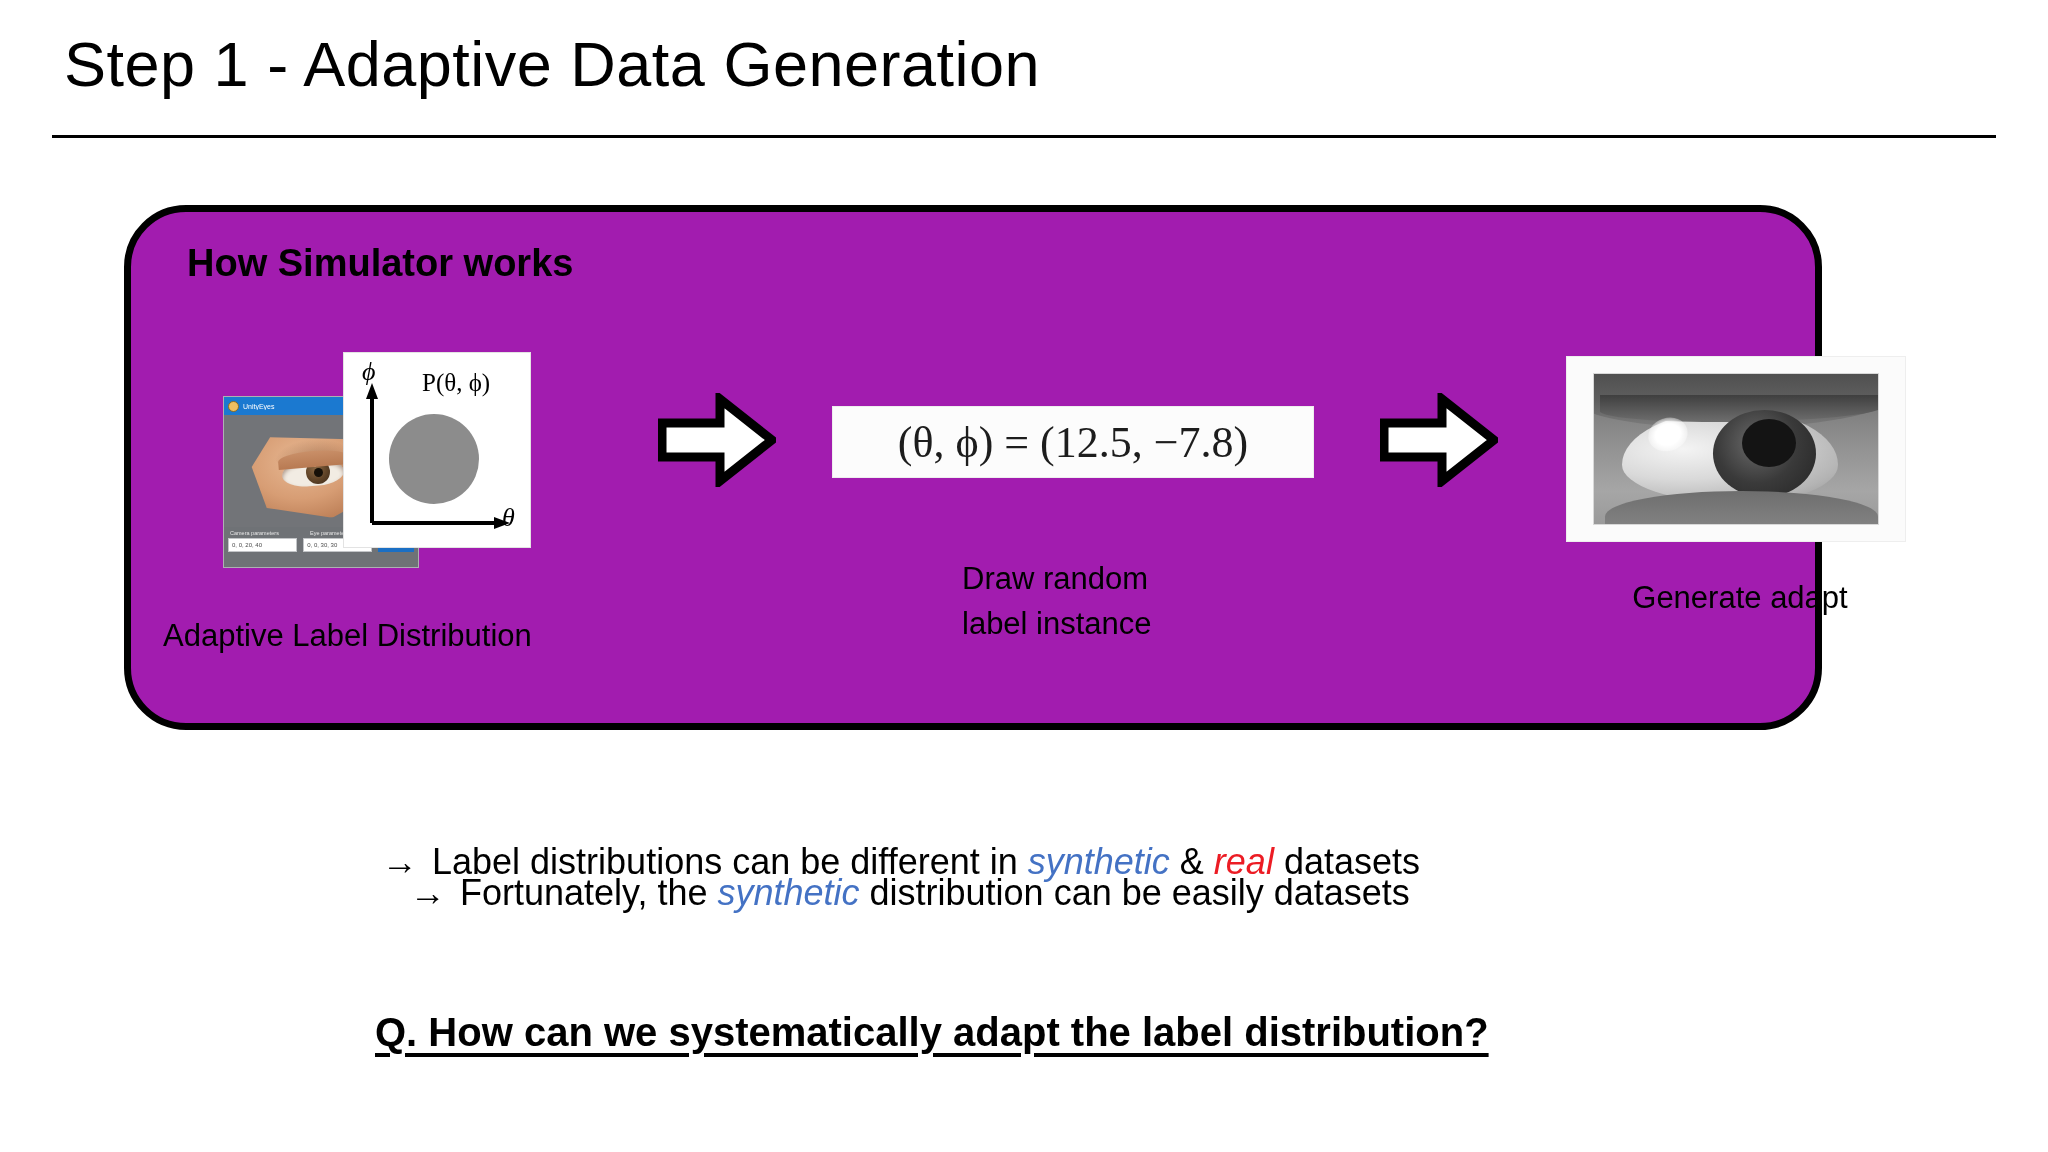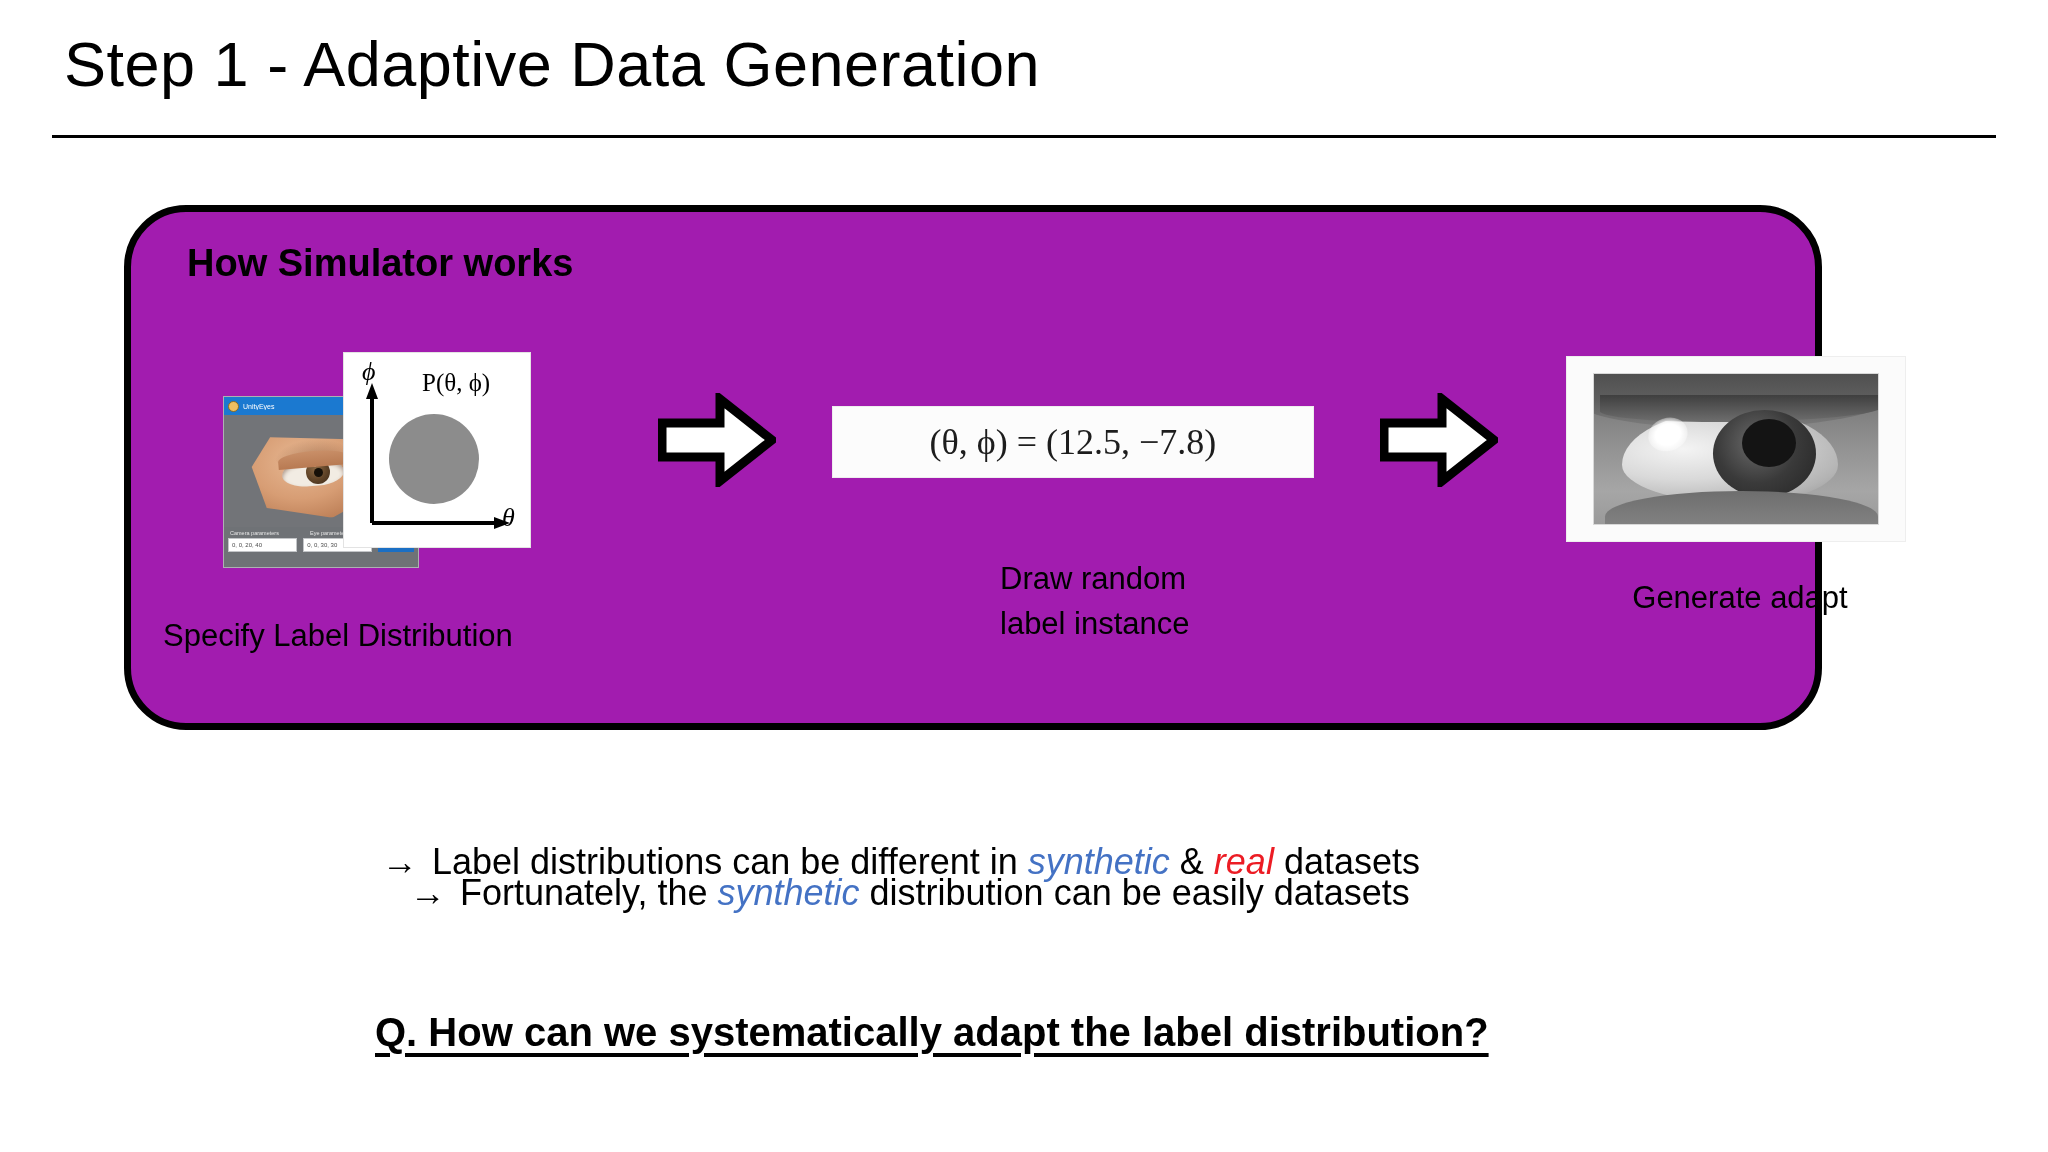--- a/index.html
+++ b/index.html
@@ -251,27 +251,27 @@
     height: 72px;
     background: #fcfcfc;
     border: 1px solid #eeeeee;
     box-sizing: border-box;
     display: flex;
     align-items: center;
     justify-content: center;
   }
   .formula-text {
     font-family: "Liberation Serif", serif;
-    font-size: 36px;
+    font-size: 44px;
     color: #1d1d1d;
     white-space: nowrap;
   }
   .caption-draw {
     position: absolute;
-    left: 1000px;
+    left: 962px;
     top: 556px;
     font-size: 31px;
     line-height: 45px;
     color: #000;
     text-align: left;
   }
 
   
   .gen-card {
     position: absolute;
@@ -437,21 +437,21 @@
         <line x1="28" y1="170" x2="152" y2="170" stroke="#000" stroke-width="4"></line>
         <polygon points="166,170 150,164 150,176" fill="#000"></polygon>
 
         <circle cx="90" cy="106" r="45" fill="#8c8c8c"></circle>
       </svg>
       <div style="position:absolute;left:18px;top:4px;font-family:'Liberation Serif',serif;font-size:26px;font-style:italic;">ϕ</div>
       <div style="position:absolute;left:158px;top:150px;font-family:'Liberation Serif',serif;font-size:26px;font-style:italic;">θ</div>
       <div style="position:absolute;left:78px;top:16px;font-family:'Liberation Serif',serif;font-size:25px;">P(θ, ϕ)</div>
     </div>
 
-    <div class="caption caption-specify">Specify Label Distribution</div>
+    <div class="caption caption-specify">Adaptive Label Distribution</div>
   </div>
 </div>
 
 <div class="block-arrow arrow-1">
   <svg width="118" height="94" viewBox="0 0 118 94">
     <polygon points="4,30 62,30 62,6 114,47 62,88 62,64 4,64" fill="#ffffff" stroke="#000000" stroke-width="9" stroke-linejoin="miter"></polygon>
   </svg>
 </div>
 
 <div class="formula-card">

